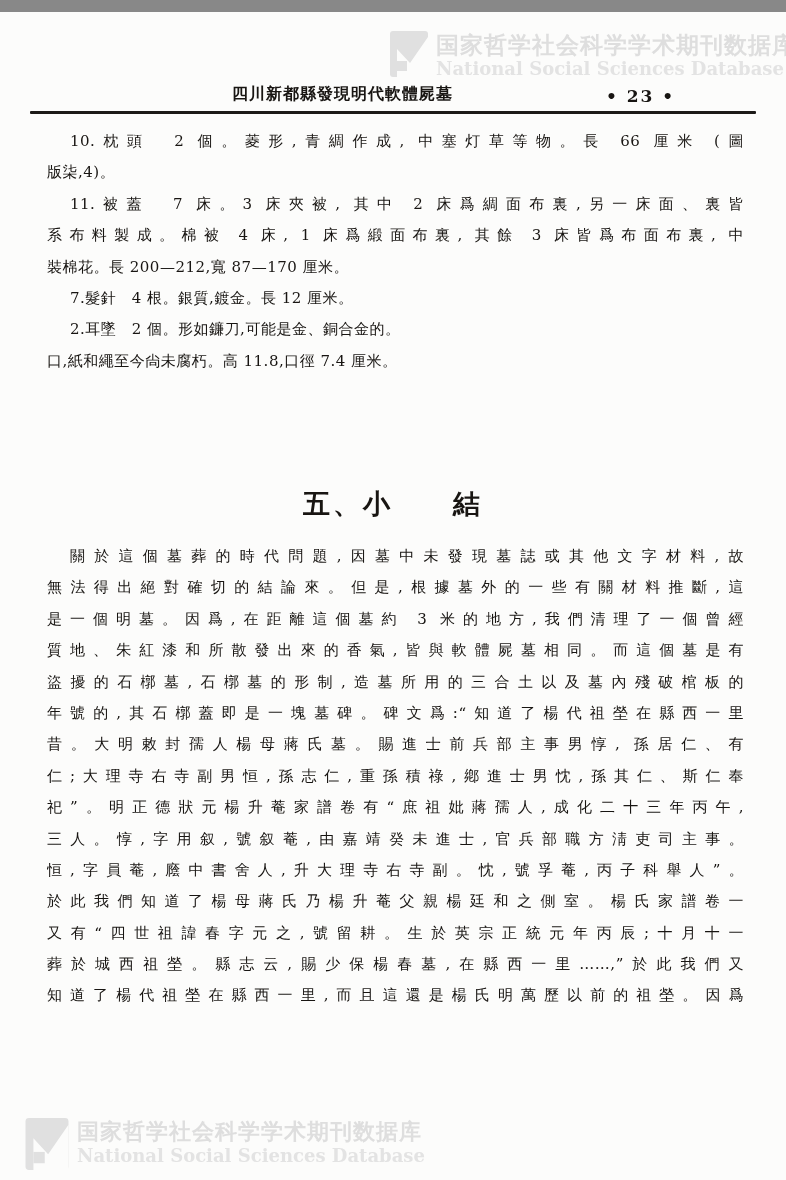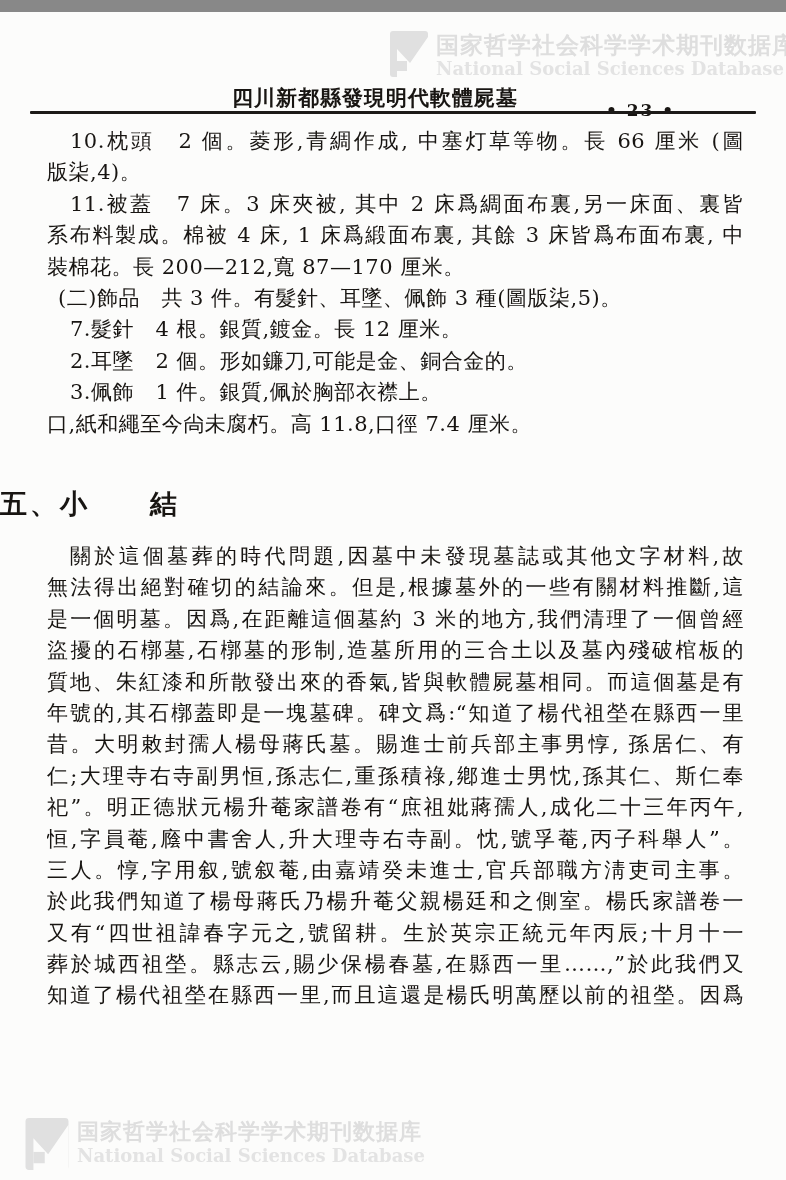--- a/index.html
+++ b/index.html
@@ -13,47 +13,47 @@
   .wm{position:absolute; display:flex; align-items:flex-start; gap:8px; pointer-events:none;}
   .wm-top{left:390px; top:19px;}
   .wm-bottom{left:25px; top:1106px;}
   .wm .logo{flex:0 0 auto;}
   .wm-text{display:flex; flex-direction:column;}
   .wm-cn{font-size:23px; letter-spacing:1px; color:#dedede; font-weight:bold; line-height:27px; white-space:nowrap;}
   .wm-en{font-size:18px; color:#e3e3e3; font-weight:bold; line-height:22px; white-space:nowrap;}
   .wm-bottom .wm-cn{font-size:22px;}
   
   .header-title{
-    position:absolute; left:232px; top:72px; font-size:21px; font-weight:bold;
+    position:absolute; left:232px; top:72px; font-size:16px; font-weight:bold;
     letter-spacing:1px; white-space:nowrap;
   }
   .header-page{
-    position:absolute; left:606px; top:88px; font-size:17px; font-weight:bold;
+    position:absolute; left:606px; top:74px; font-size:17px; font-weight:bold;
     letter-spacing:2px; white-space:nowrap;
   }
   .rule{
     position:absolute; left:30px; top:99px; width:726px; height:3px;
     background:#1c1a18; border-radius:1px;
   }
   
   .body{position:absolute; left:47px; width:697px;}
   .part1{top:114px;}
   .part2{top:529px;}
   .line{
-    font-size:21px; line-height:31.4px; white-space:nowrap;
+    font-size:15px; line-height:31.4px; white-space:nowrap;
     text-align:justify; text-align-last:justify; white-space:normal;
     height:31.4px; overflow:hidden; letter-spacing:0.5px;
   }
   .line.end{text-align-last:left;}
   .line.ind{padding-left:23px;}
   .line.ind-sm{padding-left:11px;}
   
   .sec-heading{
     position:absolute; left:0; top:474px; width:100%;
-    text-align:left; font-size:27px; font-weight:bold; letter-spacing:3px;
+    text-align:center; font-size:27px; font-weight:bold; letter-spacing:3px;
   }
 </style>
 </head>
 <body>
 
 <div class="page">
 
   <div class="wm wm-top">
     <span class="logo">
       <svg width="38" height="46" viewBox="0 0 38 46">
@@ -71,41 +71,39 @@
   <div class="header-title">四川新都縣發現明代軟體屍墓</div>
   <div class="header-page">• 23 •</div>
   <div class="rule"></div>
 
   <div class="body part1">
       <div class="line ind">10.枕頭　2 個。菱形,青綢作成, 中塞灯草等物。長 66 厘米 (圖</div>
       <div class="line end">版柒,4)。</div>
       <div class="line ind">11.被蓋　7 床。3 床夾被, 其中 2 床爲綢面布裏,另一床面、裏皆</div>
       <div class="line">系布料製成。棉被 4 床, 1 床爲緞面布裏, 其餘 3 床皆爲布面布裏, 中</div>
       <div class="line end">裝棉花。長 200—212,寬 87—170 厘米。</div>
-      <div class="line ind-sm end">(二)飾品　共 3 件。有髮針、耳墜、佩飾 3 種(圖版柒,5)。</div>
       <div class="line ind end">7.髮針　4 根。銀質,鍍金。長 12 厘米。</div>
       <div class="line ind end">2.耳墜　2 個。形如鐮刀,可能是金、銅合金的。</div>
-      <div class="line ind end">3.佩飾　1 件。銀質,佩於胸部衣襟上。</div>
       <div class="line end">口,紙和繩至今尙未腐朽。高 11.8,口徑 7.4 厘米。</div>
     </div>
 
   <div class="sec-heading">五、小　　結</div>
 
   <div class="body part2">
       <div class="line ind">關於這個墓葬的時代問題,因墓中未發現墓誌或其他文字材料,故</div>
       <div class="line">無法得出絕對確切的結論來。但是,根據墓外的一些有關材料推斷,這</div>
       <div class="line">是一個明墓。因爲,在距離這個墓約 3 米的地方,我們清理了一個曾經</div>
+      <div class="line">質地、朱紅漆和所散發出來的香氣,皆與軟體屍墓相同。而這個墓是有</div>
       <div class="line">盜擾的石槨墓,石槨墓的形制,造墓所用的三合土以及墓內殘破棺板的</div>
-      <div class="line">質地、朱紅漆和所散發出來的香氣,皆與軟體屍墓相同。而這個墓是有</div>
       <div class="line">年號的,其石槨蓋即是一塊墓碑。碑文爲:“知道了楊代祖塋在縣西一里</div>
       <div class="line">昔。大明敕封孺人楊母蔣氏墓。賜進士前兵部主事男惇,  孫居仁、有</div>
       <div class="line">仁;大理寺右寺副男恒,孫志仁,重孫積祿,鄕進士男忱,孫其仁、斯仁奉</div>
       <div class="line">祀”。明正德狀元楊升菴家譜卷有“庶祖妣蔣孺人,成化二十三年丙午,</div>
+      <div class="line">三人。惇,字用叙,號叙菴,由嘉靖癸未進士,官兵部職方淸吏司主事。</div>
       <div class="line">恒,字員菴,廕中書舍人,升大理寺右寺副。忱,號孚菴,丙子科舉人”。</div>
-      <div class="line">三人。惇,字用叙,號叙菴,由嘉靖癸未進士,官兵部職方淸吏司主事。</div>
       <div class="line">於此我們知道了楊母蔣氏乃楊升菴父親楊廷和之側室。楊氏家譜卷一</div>
       <div class="line">又有“四世祖諱春字元之,號留耕。生於英宗正統元年丙辰;十月十一</div>
       <div class="line">葬於城西祖塋。縣志云,賜少保楊春墓,在縣西一里……,”於此我們又</div>
       <div class="line">知道了楊代祖塋在縣西一里,而且這還是楊氏明萬歷以前的祖塋。因爲</div>
     </div>
 
   <div class="wm wm-bottom">
     <span class="logo">
       <svg width="44" height="52" viewBox="0 0 38 46">
         <rect x="0" y="0" width="38" height="46" rx="3" fill="#e0e0e0"></rect>

